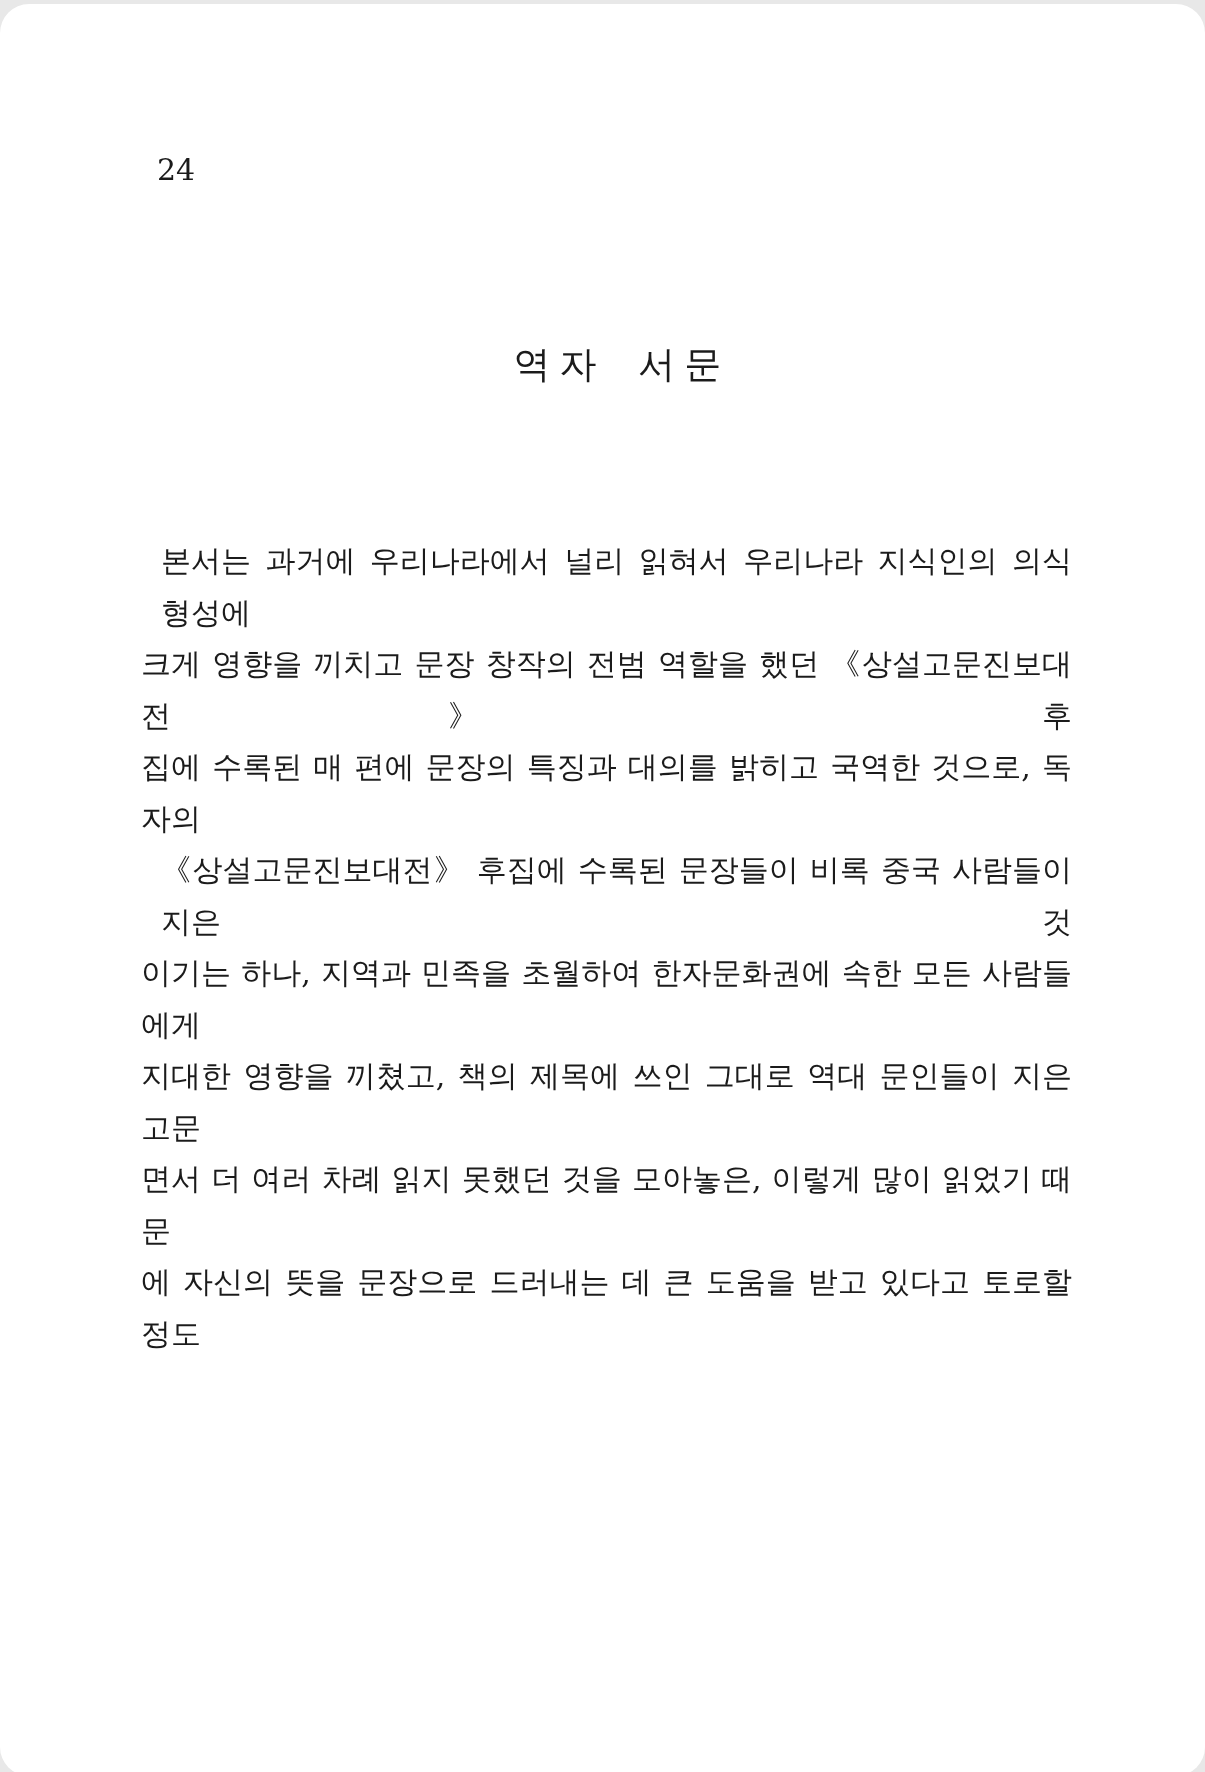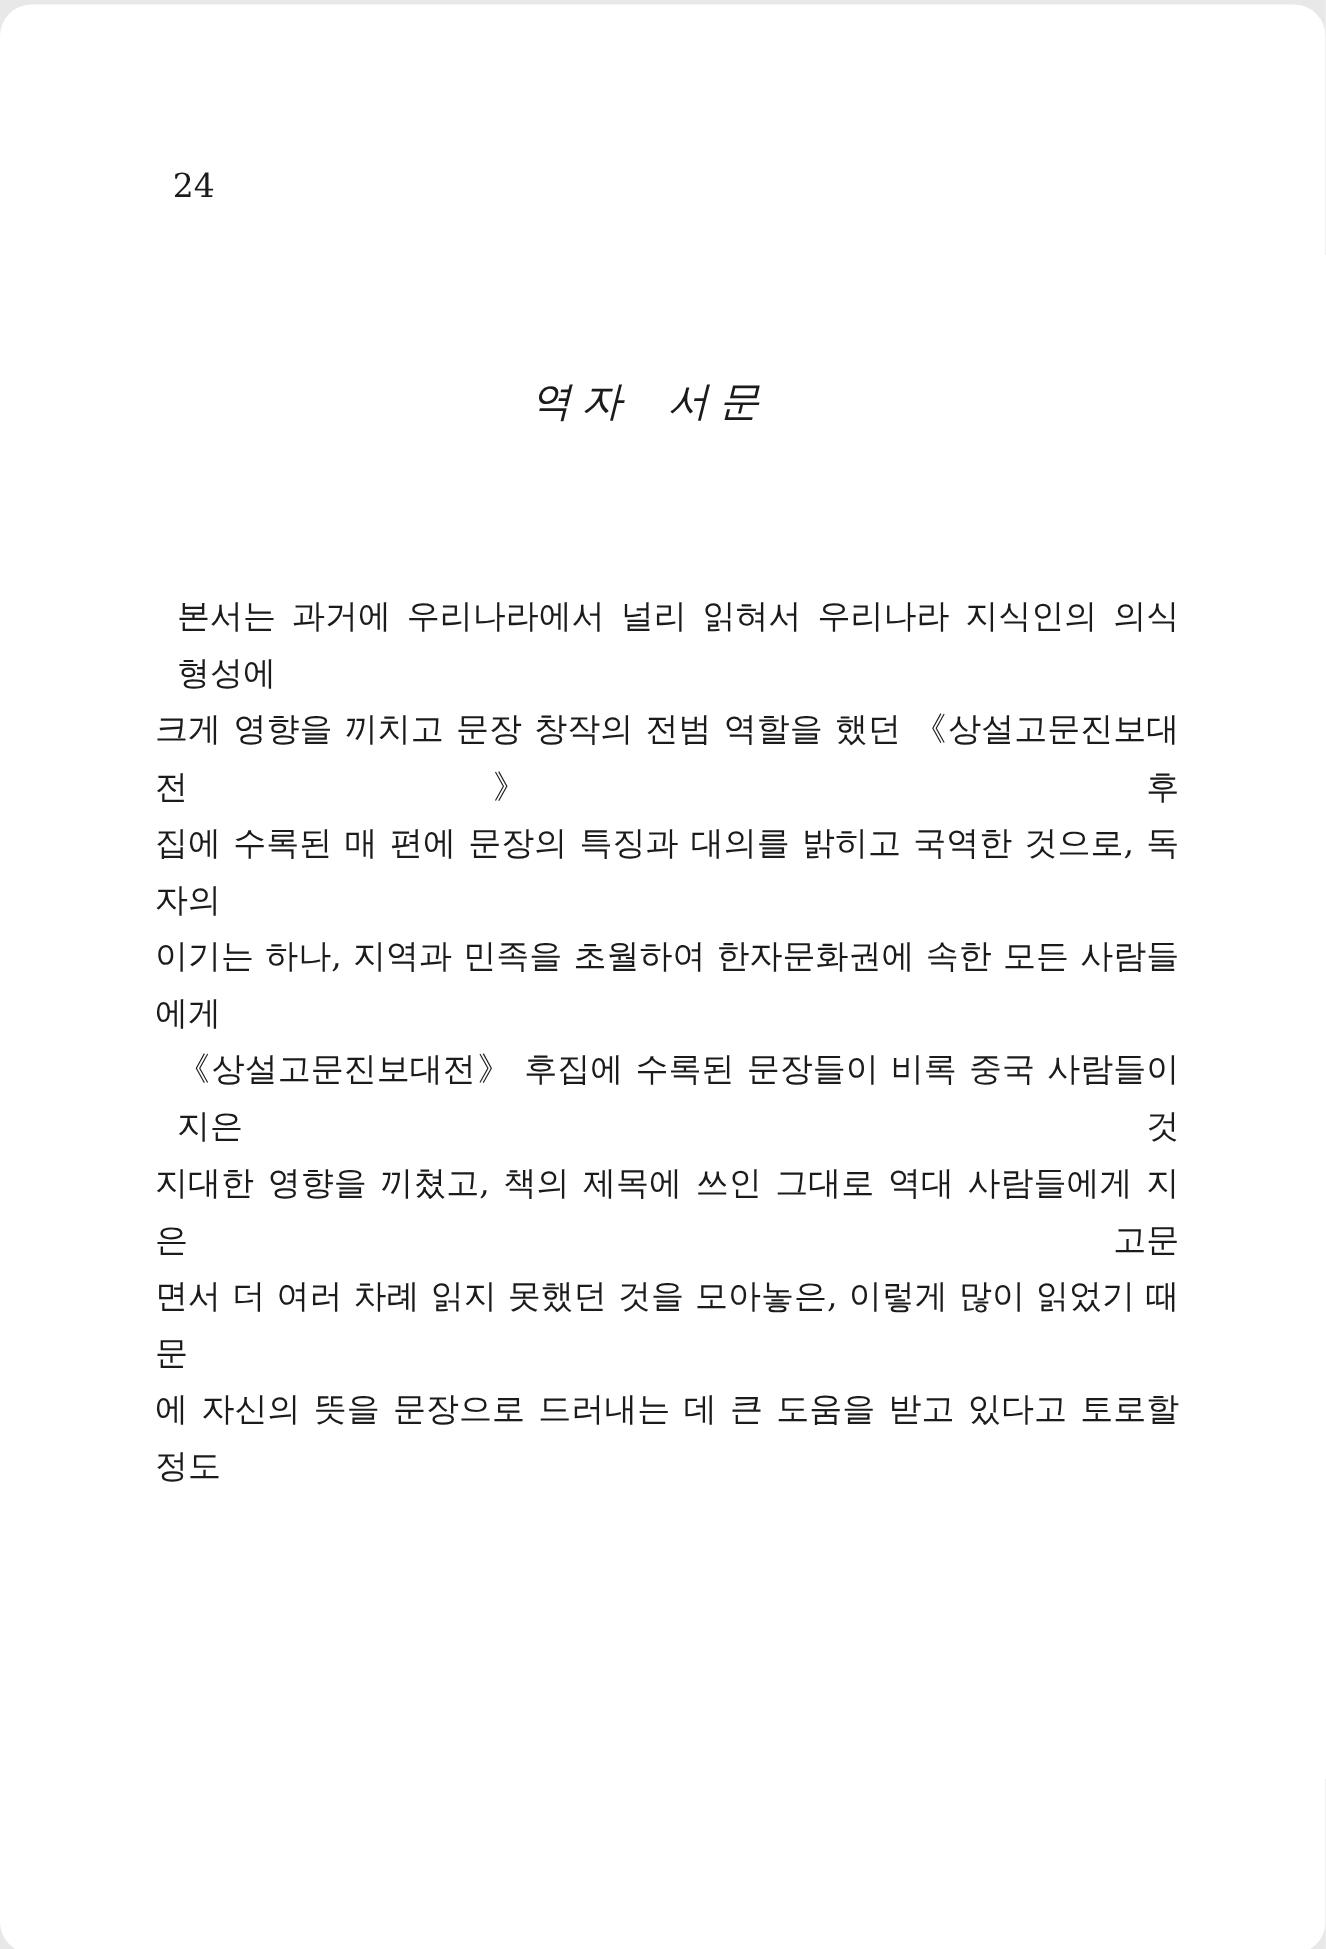--- a/index.html
+++ b/index.html
@@ -16,29 +16,28 @@
   }
   .page-number {
     position: absolute;
     left: 157px;
     top: 150px;
     font-size: 30px;
     line-height: 32px;
   }
   .doc-title {
     position: absolute;
-    left: 125px;
+    left: 156px;
     top: 336px;
     width: 932px;
     text-align: center;
     font-size: 37px;
     letter-spacing: 9px;
     word-spacing: 12px;
     white-space: nowrap;
-    font-style: italic;
   }
   .body-text {
     position: absolute;
     left: 141px;
     top: 531px;
     width: 931px;
     font-size: 30px;
     line-height: 51.5px;
   }
   .line {
@@ -61,21 +60,21 @@
 <div class="page">
 
   <div class="page-number">24</div>
 
   <div class="doc-title">역자 서문</div>
 
   <div class="body-text">
     <div class="line fill indent">본서는 과거에 우리나라에서 널리 읽혀서 우리나라 지식인의 의식 형성에</div>
     <div class="line fill">크게 영향을 끼치고 문장 창작의 전범 역할을 했던 《상설고문진보대전》 후</div>
     <div class="line fill">집에 수록된 매 편에 문장의 특징과 대의를 밝히고 국역한 것으로, 독자의</div>
+    <div class="line fill indent">《상설고문진보대전》 후집에 수록된 문장들이 비록 중국 사람들이 지은 것</div>
     <div class="line fill">이기는 하나, 지역과 민족을 초월하여 한자문화권에 속한 모든 사람들에게</div>
-    <div class="line fill indent">《상설고문진보대전》 후집에 수록된 문장들이 비록 중국 사람들이 지은 것</div>
-    <div class="line fill">지대한 영향을 끼쳤고, 책의 제목에 쓰인 그대로 역대 사람들에게 지은 고문</div>
+    <div class="line fill">지대한 영향을 끼쳤고, 책의 제목에 쓰인 그대로 역대 문인들이 지은 고문</div>
     <div class="line fill">면서 더 여러 차례 읽지 못했던 것을 모아놓은, 이렇게 많이 읽었기 때문</div>
     <div class="line fill">에 자신의 뜻을 문장으로 드러내는 데 큰 도움을 받고 있다고 토로할 정도</div>
 
   </div>
 
 </div>
 
 </body></html>

